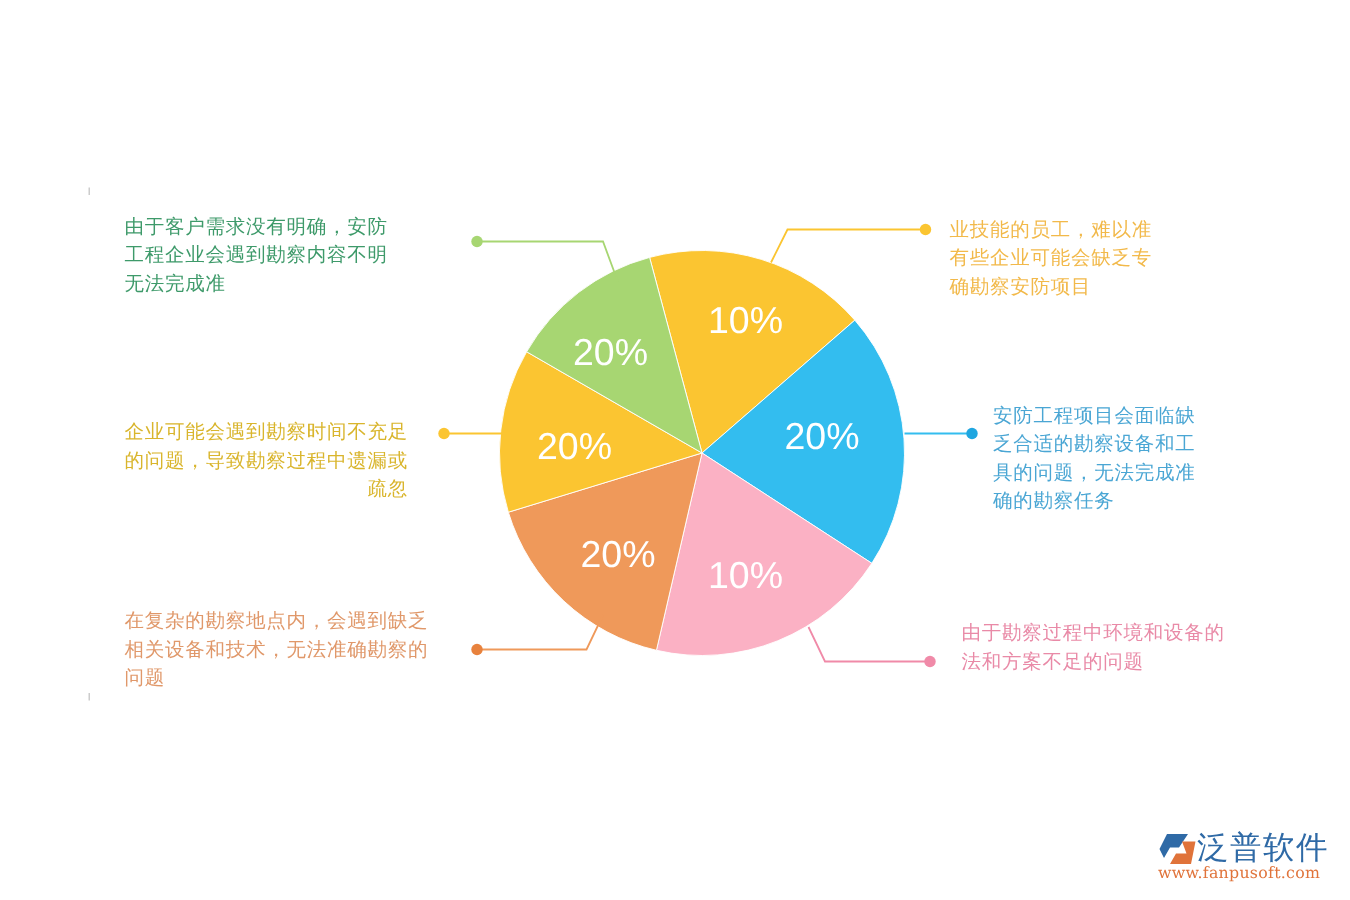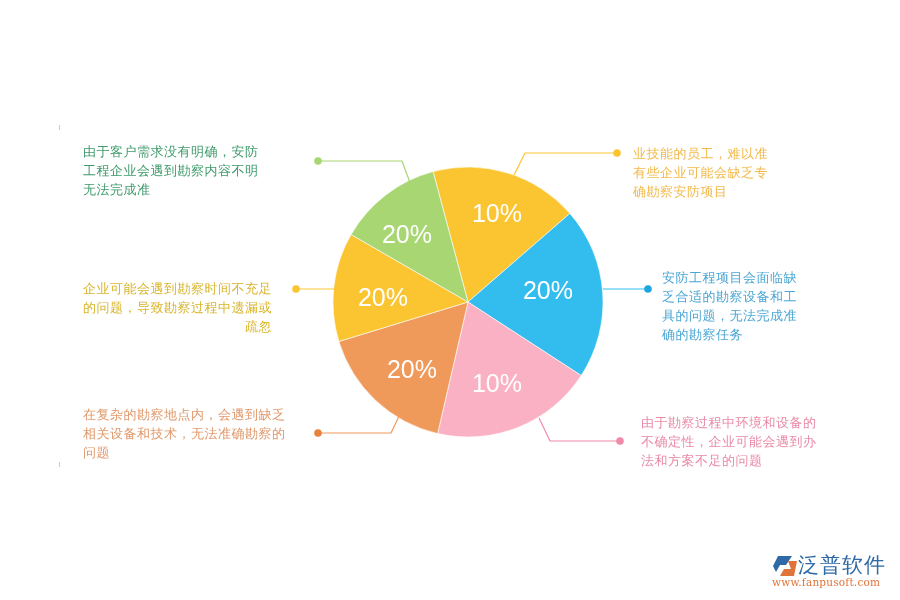--- a/index.html
+++ b/index.html
@@ -88,21 +88,20 @@
 
 <div class="annot" style="left:662px; top:268px; color:#4aa6d4;">
   <span class="line">安防工程项目会面临缺</span>
   <span class="line">乏合适的勘察设备和工</span>
   <span class="line">具的问题，无法完成准</span>
   <span class="line">确的勘察任务</span>
 </div>
 
 <div class="annot" style="left:641px; top:413px; color:#e98aa7;">
   <span class="line">由于勘察过程中环境和设备的</span>
-  <span class="line">不确定性，企业可能会遇到办</span>
   <span class="line">法和方案不足的问题</span>
 </div>
 
 <div class="logo">
   <svg width="26" height="22" viewBox="0 0 26 22">
     <polygon points="6,1 20,1 14,10 8,10 4,17 1,11" fill="#2f6aa6"></polygon>
     <polygon points="16,6 25,6 22,21 8,21 12,14 19,14" fill="#e0733a"></polygon>
   </svg>
   <span class="brand">泛普软件</span>
   <span class="url">www.fanpusoft.com</span>

